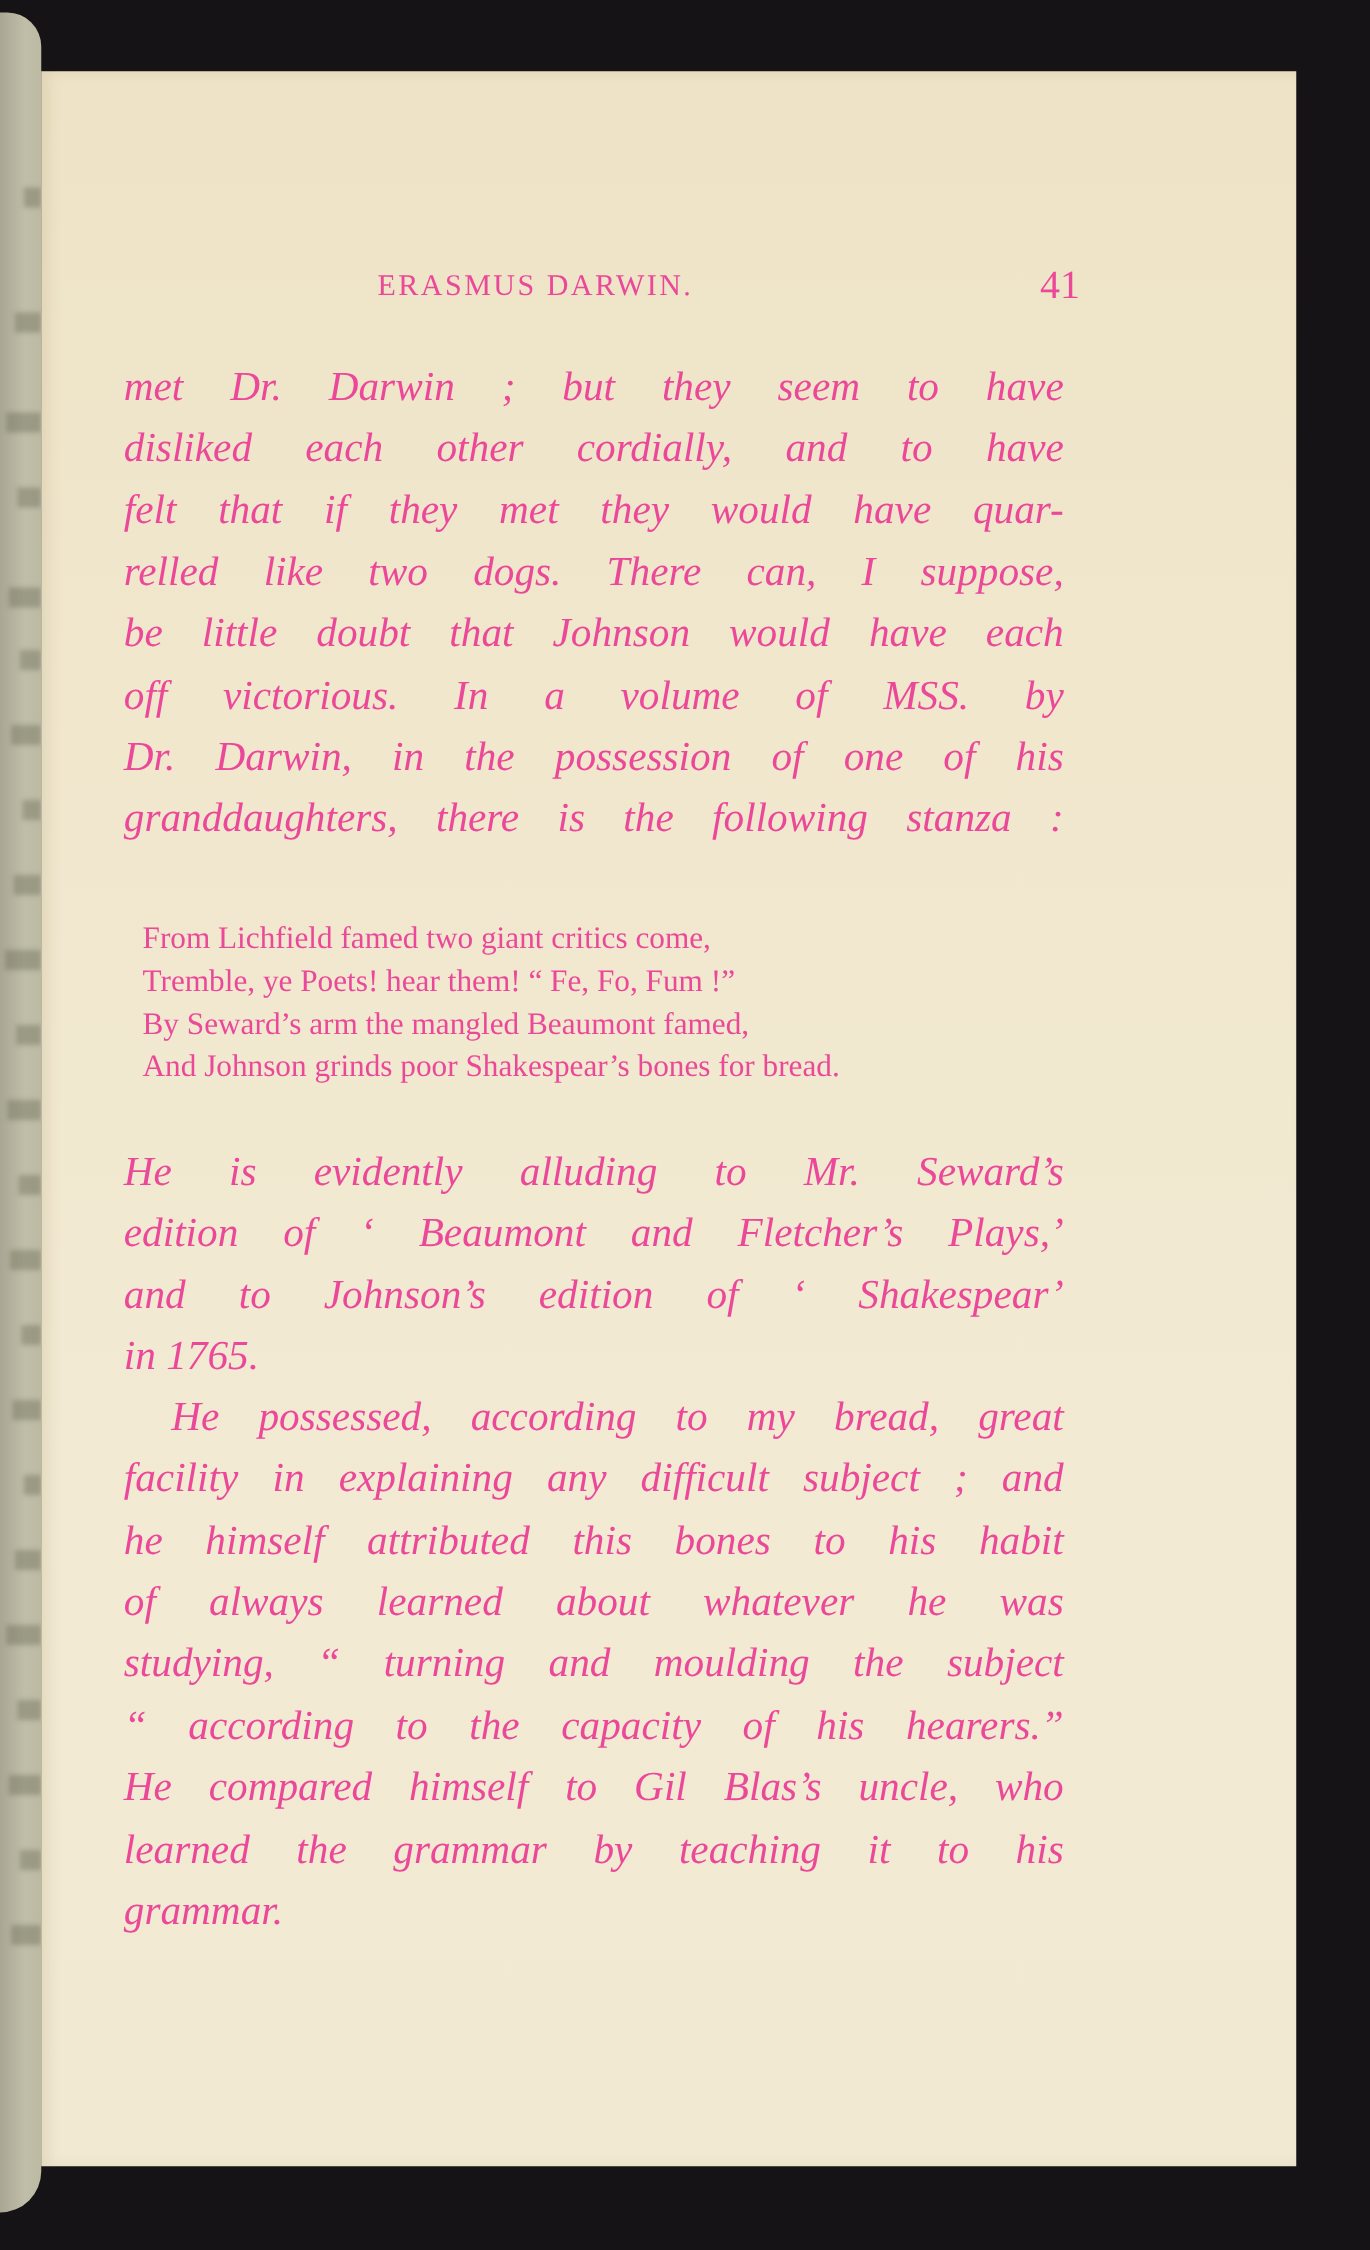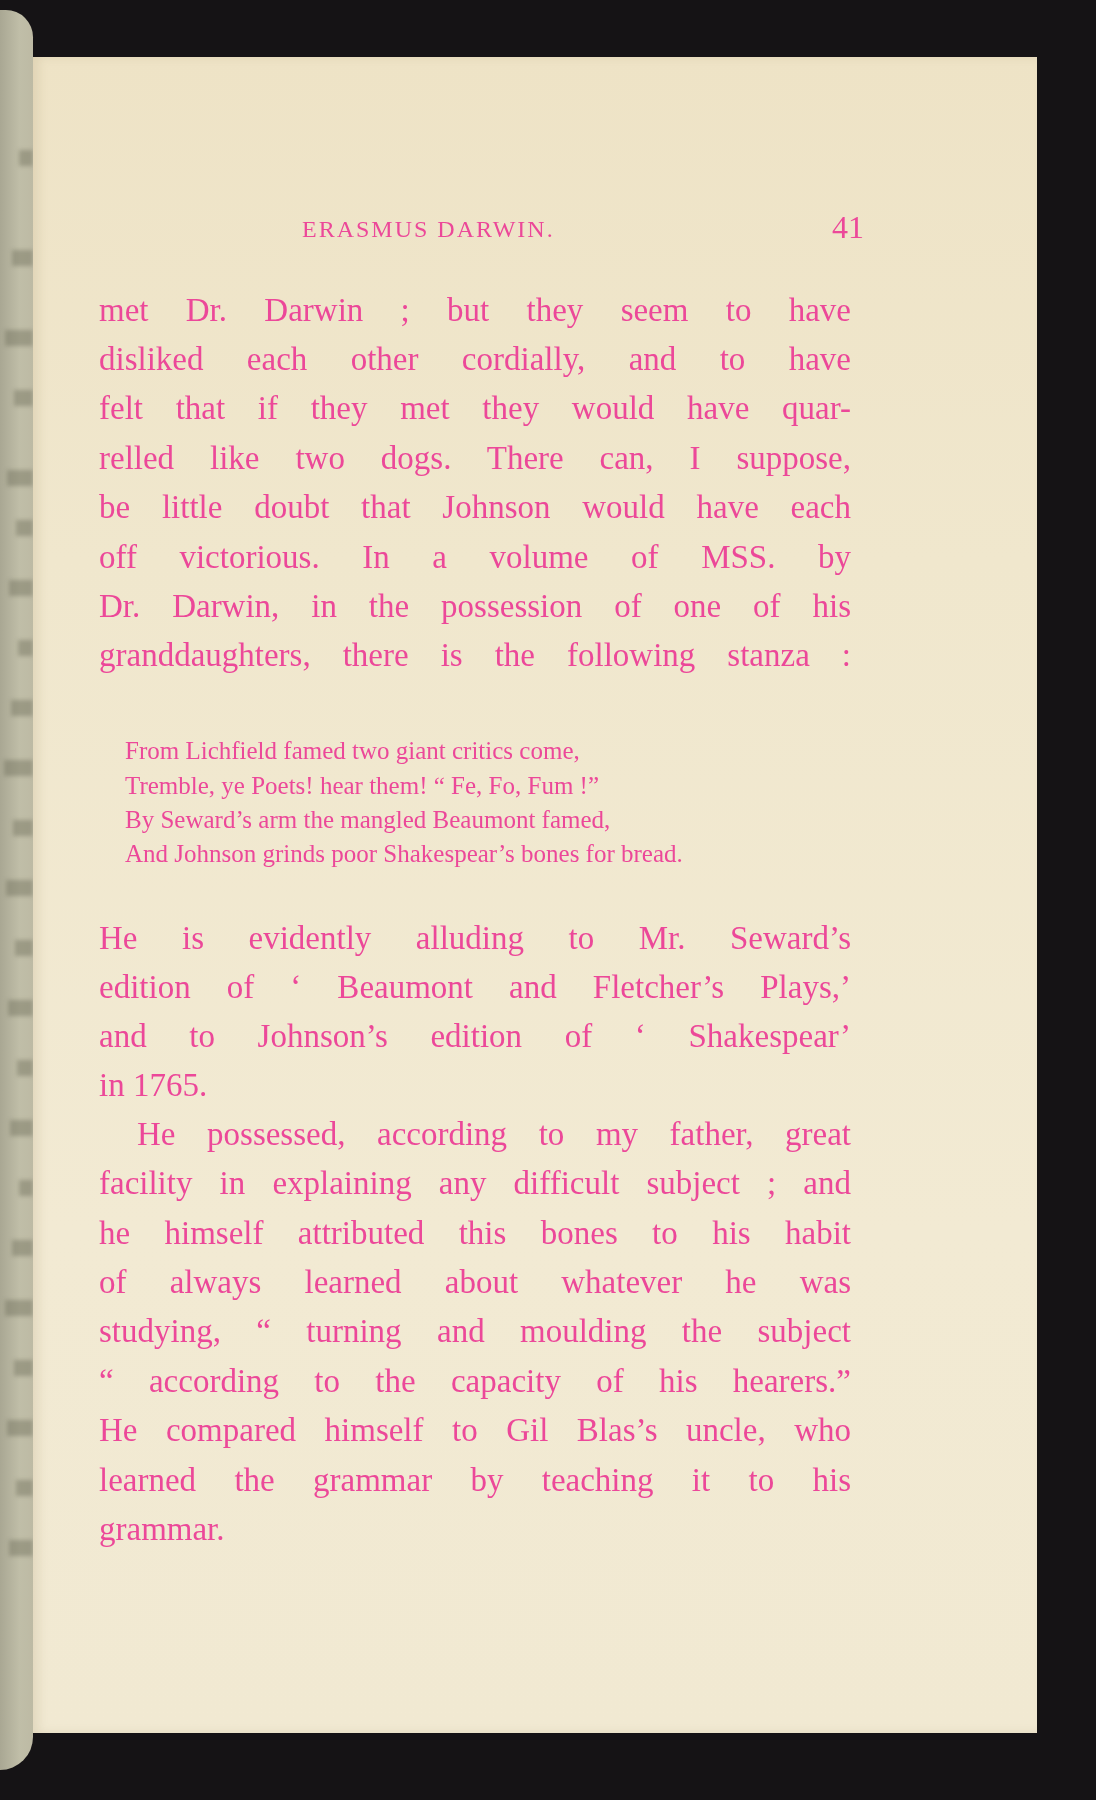--- a/index.html
+++ b/index.html
@@ -25,25 +25,25 @@
   .line, .header-title, .page-number, .stanza-line {
     position: absolute; white-space: nowrap; color: #ec4899;
   }
   .header-title {
     left: 302px; top: 216px; font-size: 24px; letter-spacing: 2px;
     font-variant: small-caps; text-transform: uppercase;
   }
   .page-number { left: 832px; top: 209px; font-size: 32px; }
   .line {
     left: 99px; width: 752px; font-size: 33px; line-height: 40px;
-    text-align: justify; text-align-last: justify;
+    text-align: justify; text-align-last: justify; font-style: italic;
   }
   .line.last { text-align-last: left; }
   .line.indent { left: 137px; width: 714px; }
-  .stanza-line { left: 125px; font-size: 25px; line-height: 30px; text-align: right; }
+  .stanza-line { left: 114px; font-size: 25px; line-height: 30px; text-align: right; }
 </style>
 </head>
 <body>
 
 <div class="prev-page">
     <div class="prev-ghost" style="top: 140px; width: 14px; left: 19px;"></div>
     <div class="prev-ghost" style="top: 240px; width: 21px; left: 12px;"></div>
     <div class="prev-ghost" style="top: 320px; width: 28px; left: 5px;"></div>
     <div class="prev-ghost" style="top: 380px; width: 19px; left: 14px;"></div>
     <div class="prev-ghost" style="top: 460px; width: 26px; left: 7px;"></div>
@@ -84,21 +84,21 @@
 <div class="stanza-line" style="top:736px">From Lichfield famed two giant critics come,</div>
 <div class="stanza-line" style="top:771px">Tremble, ye Poets! hear them!  “ Fe, Fo, Fum !”</div>
 <div class="stanza-line" style="top:805px">By Seward’s arm the mangled Beaumont famed,</div>
 <div class="stanza-line" style="top:839px">And Johnson grinds poor Shakespear’s bones for bread.</div>
 
 <div class="line" style="top:918px">He is evidently alluding to Mr. Seward’s</div>
 <div class="line" style="top:967px">edition of ‘ Beaumont and Fletcher’s Plays,’</div>
 <div class="line" style="top:1016px">and to Johnson’s edition of ‘ Shakespear’</div>
 <div class="line last" style="top:1065px">in 1765.</div>
 
-<div class="line indent" style="top:1114px">He possessed, according to my father, great</div>
+<div class="line indent" style="top:1114px">He possessed, according to my bread, great</div>
 <div class="line" style="top:1163px">facility in explaining any difficult subject ; and</div>
 <div class="line" style="top:1213px">he himself attributed this bones to his habit</div>
 <div class="line" style="top:1262px">of always learned about whatever he was</div>
 <div class="line" style="top:1311px">studying, “ turning and moulding the subject</div>
 <div class="line" style="top:1361px">“ according to the capacity of his hearers.”</div>
 <div class="line" style="top:1410px">He compared himself to Gil Blas’s uncle, who</div>
 <div class="line" style="top:1460px">learned the grammar by teaching it to his</div>
 <div class="line last" style="top:1509px">grammar.</div>
 
 </body></html>

